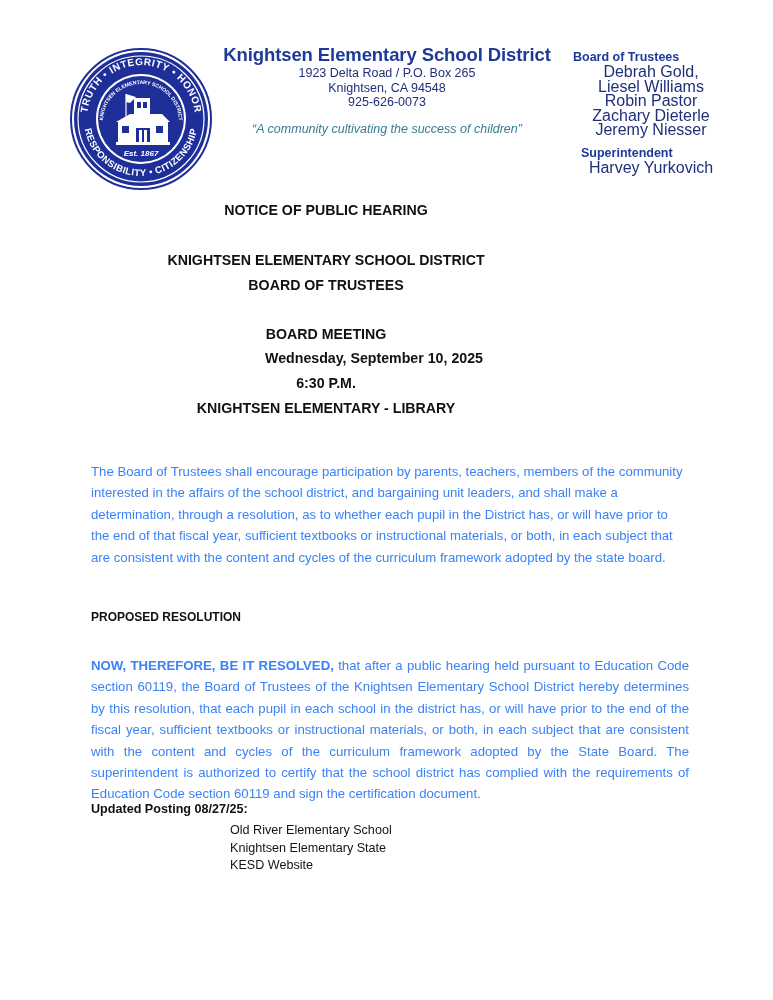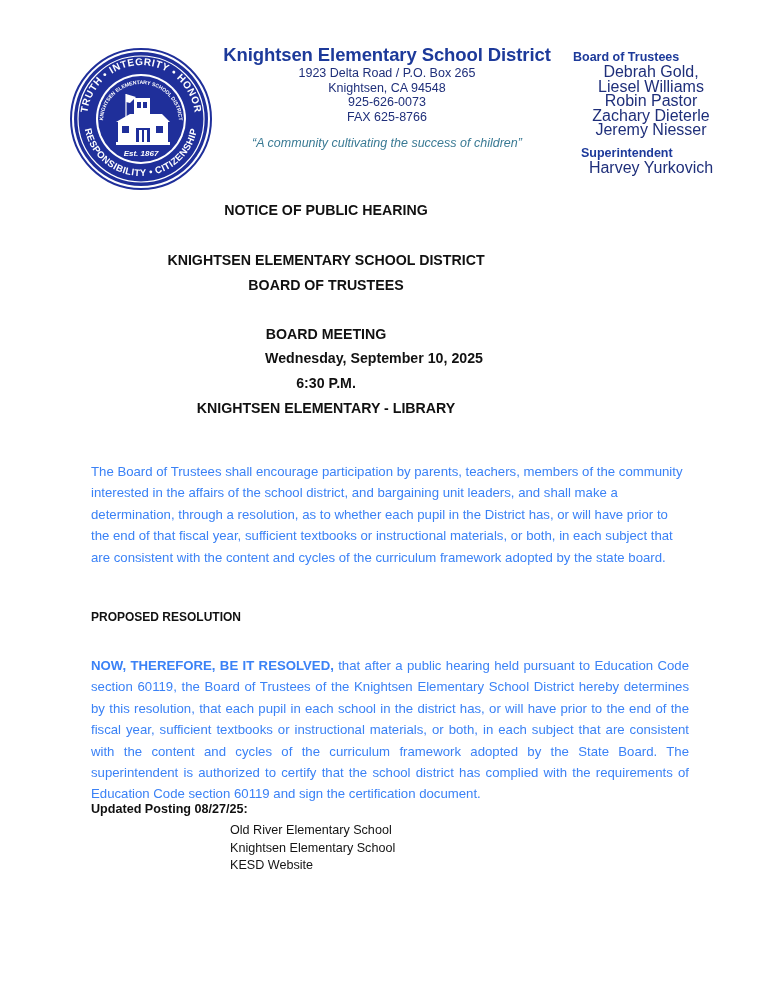--- a/index.html
+++ b/index.html
@@ -193,21 +193,20 @@
     <rect x="74" y="82" width="3" height="12" fill="#ffffff"></rect>
     <rect x="46" y="94" width="54" height="3" fill="#ffffff"></rect>
     <text x="71" y="108" text-anchor="middle" font-family="Liberation Sans, sans-serif" font-weight="bold" font-style="italic" font-size="8" fill="#ffffff">Est. 1867</text>
   </svg>
 
   <div class="center-head">
     <div class="district-name">Knightsen Elementary School District</div>
     <div class="addr-line">1923 Delta Road / P.O. Box 265</div>
     <div class="addr-line">Knightsen, CA 94548</div>
     <div class="addr-line">925-626-0073</div>
-    <div class="addr-line">FAX 625-8766</div>
     <div class="tagline">“A community cultivating the success of children”</div>
   </div>
 
   <div class="right-head">
     <div class="rh-title">Board of Trustees</div>
     <div class="rh-name">Debrah Gold,</div>
     <div class="rh-name">Liesel Williams</div>
     <div class="rh-name">Robin Pastor</div>
     <div class="rh-name">Zachary Dieterle</div>
     <div class="rh-name">Jeremy Niesser</div>
@@ -225,17 +224,17 @@
 
   <div class="para para-1">The Board of Trustees shall encourage participation by parents, teachers, members of the community interested in the affairs of the school district, and bargaining unit leaders, and shall make a determination, through a resolution, as to whether each pupil in the District has, or will have prior to the end of that fiscal year, sufficient textbooks or instructional materials, or both, in each subject that are consistent with the content and cycles of the curriculum framework adopted by the state board.</div>
 
   <div class="prop-title">PROPOSED RESOLUTION</div>
 
   <div class="para para-2"><b>NOW, THEREFORE, BE IT RESOLVED,</b><span> that after a public hearing held pursuant to Education Code section 60119, the Board of Trustees of the Knightsen Elementary School District hereby determines by this resolution, that each pupil in each school in the district has, or will have prior to the end of the fiscal year, sufficient textbooks or instructional materials, or both, in each subject that are consistent with the content and cycles of the curriculum framework adopted by the State Board. The superintendent is authorized to certify that the school district has complied with the requirements of Education Code section 60119 and sign the certification document.</span></div>
 
   <div class="posting">Updated Posting 08/27/25:</div>
   <div class="posting-list">
     <div>Old River Elementary School</div>
-    <div>Knightsen Elementary School</div>
+    <div>Knightsen Elementary State</div>
     <div>KESD Website</div>
   </div>
 
 </div>
 
 </body></html>

